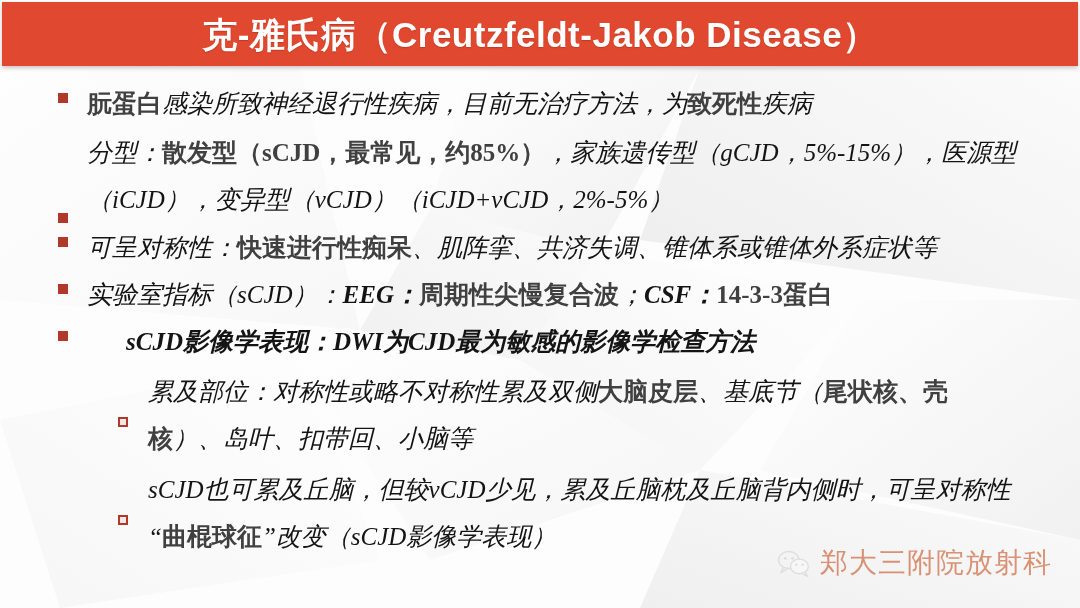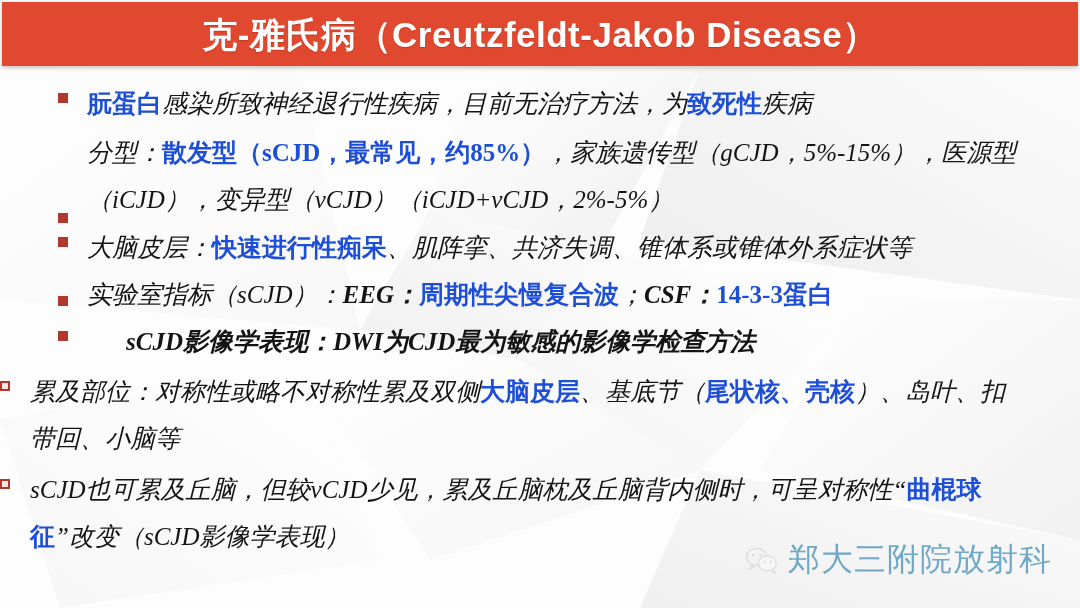--- a/index.html
+++ b/index.html
@@ -70,20 +70,22 @@
   .bullet-row {
     position: relative;
     display: flex;
     align-items: flex-start;
   }
 
   .lvl1 {
     padding-left: 58px;
   }
   .lvl2 {
+    padding-left: 118px;
+    align-items: center;
   }
 
   .marker {
     flex: 0 0 auto;
     margin-top: 13px;
   }
   .marker-sq {
     width: 10px;
     height: 10px;
     background: #b0392c;
@@ -107,54 +109,54 @@
   }
   .lvl2 .para {
     padding-left: 20px;
     padding-right: 60px;
   }
 
   .para.bold, .bold {
     font-weight: bold;
   }
   .red {
-    color: #1d4ed8;
+    color: #404040;
     font-weight: bold;
   }
   .blk {
     color: #141414;
     font-style: italic;
   }
   .b {
     font-weight: bold;
   }
 
   
   #row-0 { margin-top: 8px; }
   #row-1 { margin-top: 2px; align-items: flex-end; }
   #row-2 { margin-top: 1px; }
-  #row-3 { margin-top: 0px; align-items: center; }
+  #row-3 { margin-top: 0px; }
   #row-4 { margin-top: 0px; gap: 39px; }
   #row-5 { margin-top: 3px; }
   #row-6 { margin-top: 4px; }
 
   
   #watermark {
     position: absolute;
     right: 28px;
     bottom: 26px;
     display: flex;
     align-items: center;
     gap: 10px;
     opacity: 0.55;
   }
   #watermark .wm-text {
     font-family: "Liberation Sans", "DejaVu Sans", sans-serif;
-    font-size: 32px;
-    color: #0369a1;
+    font-size: 28px;
+    color: #c2410c;
     letter-spacing: 1px;
     white-space: nowrap;
   }
   #wechat-icon {
     width: 34px;
     height: 28px;
     display: block;
   }
 </style>
 </head>
@@ -197,21 +199,21 @@
       <div class="bullet-row lvl1" id="row-0">
         <div class="marker marker-sq"></div>
         <div class="para"><span class="red">朊蛋白</span><span class="blk">感染所致神经退行性疾病，目前无治疗方法，为</span><span class="red">致死性</span><span class="blk">疾病</span></div>
       </div>
       <div class="bullet-row lvl1" id="row-1">
         <div class="marker marker-sq"></div>
         <div class="para"><span class="blk">分型：</span><span class="red">散发型（sCJD，最常见，约85%）</span><span class="blk">，家族遗传型（gCJD，5%-15%），医源型（iCJD），变异型（vCJD）（iCJD+vCJD，2%-5%）</span></div>
       </div>
       <div class="bullet-row lvl1" id="row-2">
         <div class="marker marker-sq"></div>
-        <div class="para"><span class="blk">大脑皮层：</span><span class="red">快速进行性痴呆</span><span class="blk">、肌阵挛、共济失调、锥体系或锥体外系症状等</span></div>
+        <div class="para"><span class="blk">可呈对称性：</span><span class="red">快速进行性痴呆</span><span class="blk">、肌阵挛、共济失调、锥体系或锥体外系症状等</span></div>
       </div>
       <div class="bullet-row lvl1" id="row-3">
         <div class="marker marker-sq"></div>
         <div class="para"><span class="blk">实验室指标（sCJD）：</span><span class="b blk">EEG：</span><span class="red">周期性尖慢复合波</span><span class="blk">；</span><span class="b blk">CSF：</span><span class="red">14-3-3蛋白</span></div>
       </div>
       <div class="bullet-row lvl1" id="row-4">
         <div class="marker marker-sq"></div>
         <div class="para bold"><span class="b blk">sCJD影像学表现：DWI为CJD最为敏感的影像学检查方法</span></div>
       </div>
       <div class="bullet-row lvl2" id="row-5">

